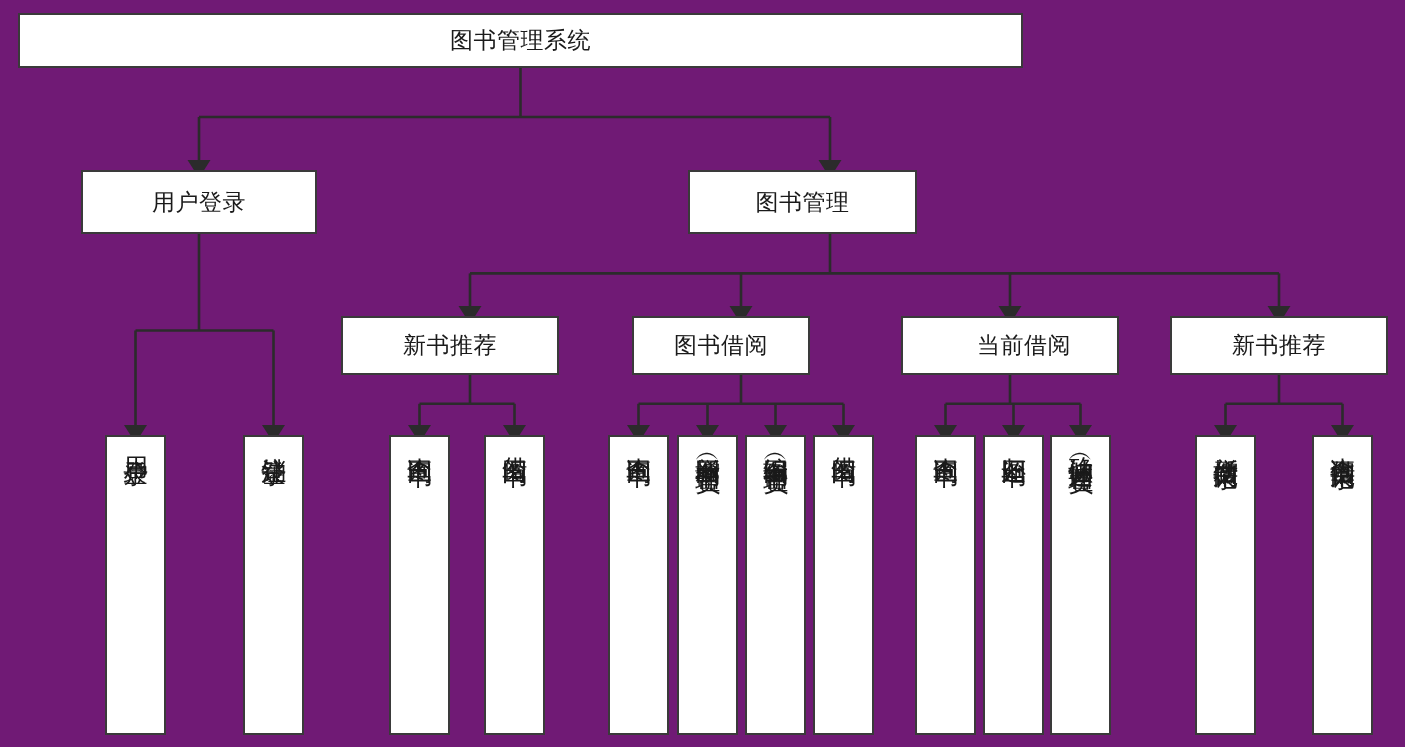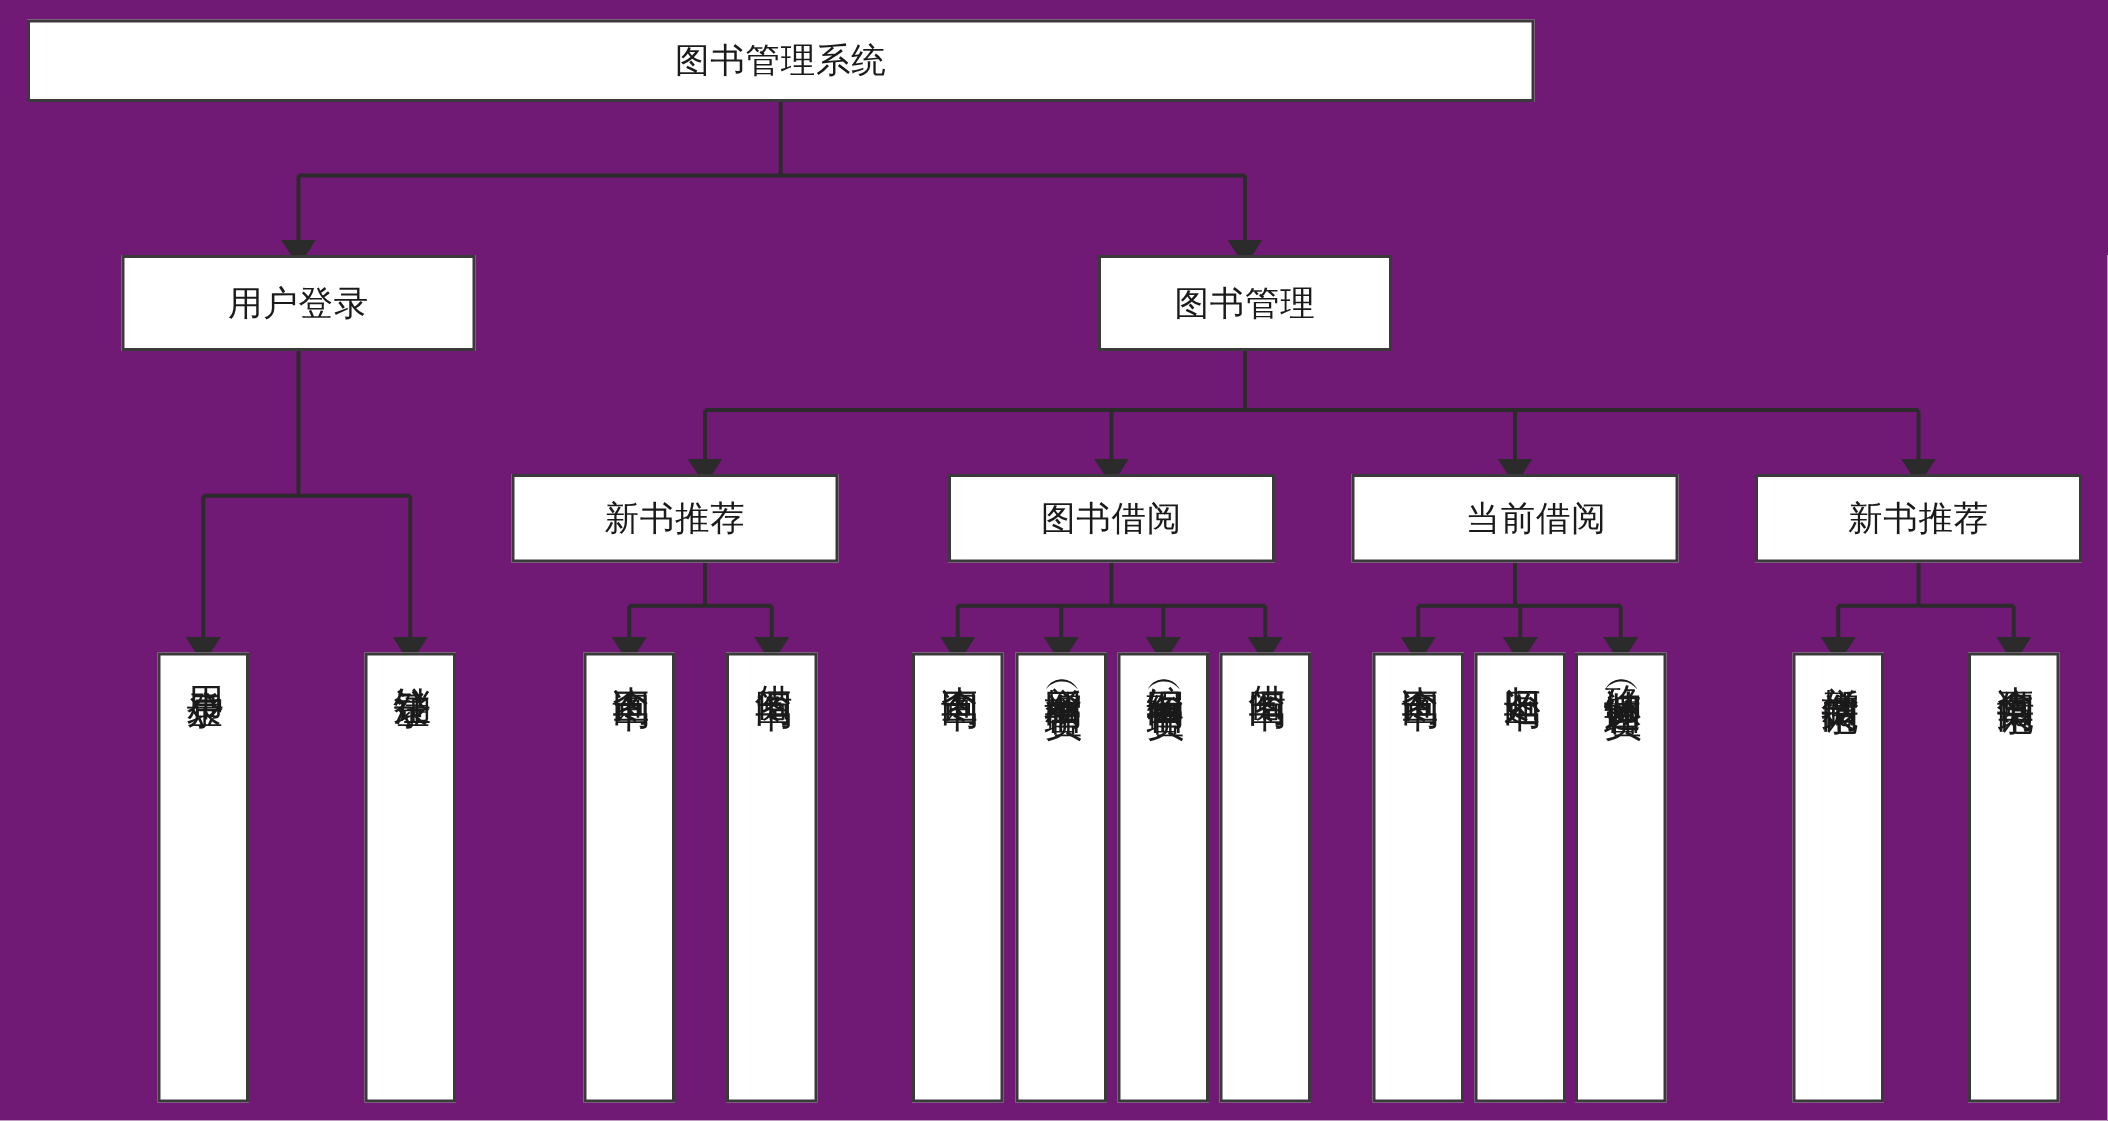--- a/index.html
+++ b/index.html
@@ -114,27 +114,27 @@
         <line x1="1342.5" y1="403.8" x2="1342.5" y2="433" stroke="#2b2b2b" stroke-width="2.6" marker-end="url(#arrowhead)"></line>
       </g>
   </svg>
   <div id="nodes">
       <div class="node horizontal root" style="left: 18px; top: 13px; width: 1005px; height: 55px;">
         <span class="label">图书管理系统</span>
       </div>
       <div class="node horizontal" style="left: 81px; top: 170px; width: 236px; height: 64px;">
         <span class="label">用户登录</span>
       </div>
-      <div class="node horizontal" style="left: 732px; top: 170px; width: 196px; height: 64px;">
+      <div class="node horizontal" style="left: 688px; top: 170px; width: 229px; height: 64px;">
         <span class="label">图书管理</span>
       </div>
       <div class="node horizontal" style="left: 341px; top: 316px; width: 218px; height: 59px;">
         <span class="label">新书推荐</span>
       </div>
-      <div class="node horizontal" style="left: 632px; top: 316px; width: 218px; height: 59px;">
+      <div class="node horizontal" style="left: 632px; top: 316px; width: 178px; height: 59px;">
         <span class="label">图书借阅</span>
       </div>
       <div class="node horizontal" style="left: 901px; top: 316px; width: 218px; height: 59px; padding-left: 28px;">
         <span class="label">当前借阅</span>
       </div>
       <div class="node horizontal" style="left: 1170px; top: 316px; width: 218px; height: 59px;">
         <span class="label">新书推荐</span>
       </div>
       <div class="node vertical" style="left: 105px; top: 435px; width: 61px; height: 300px;">
         <span class="label">用户登录</span>

